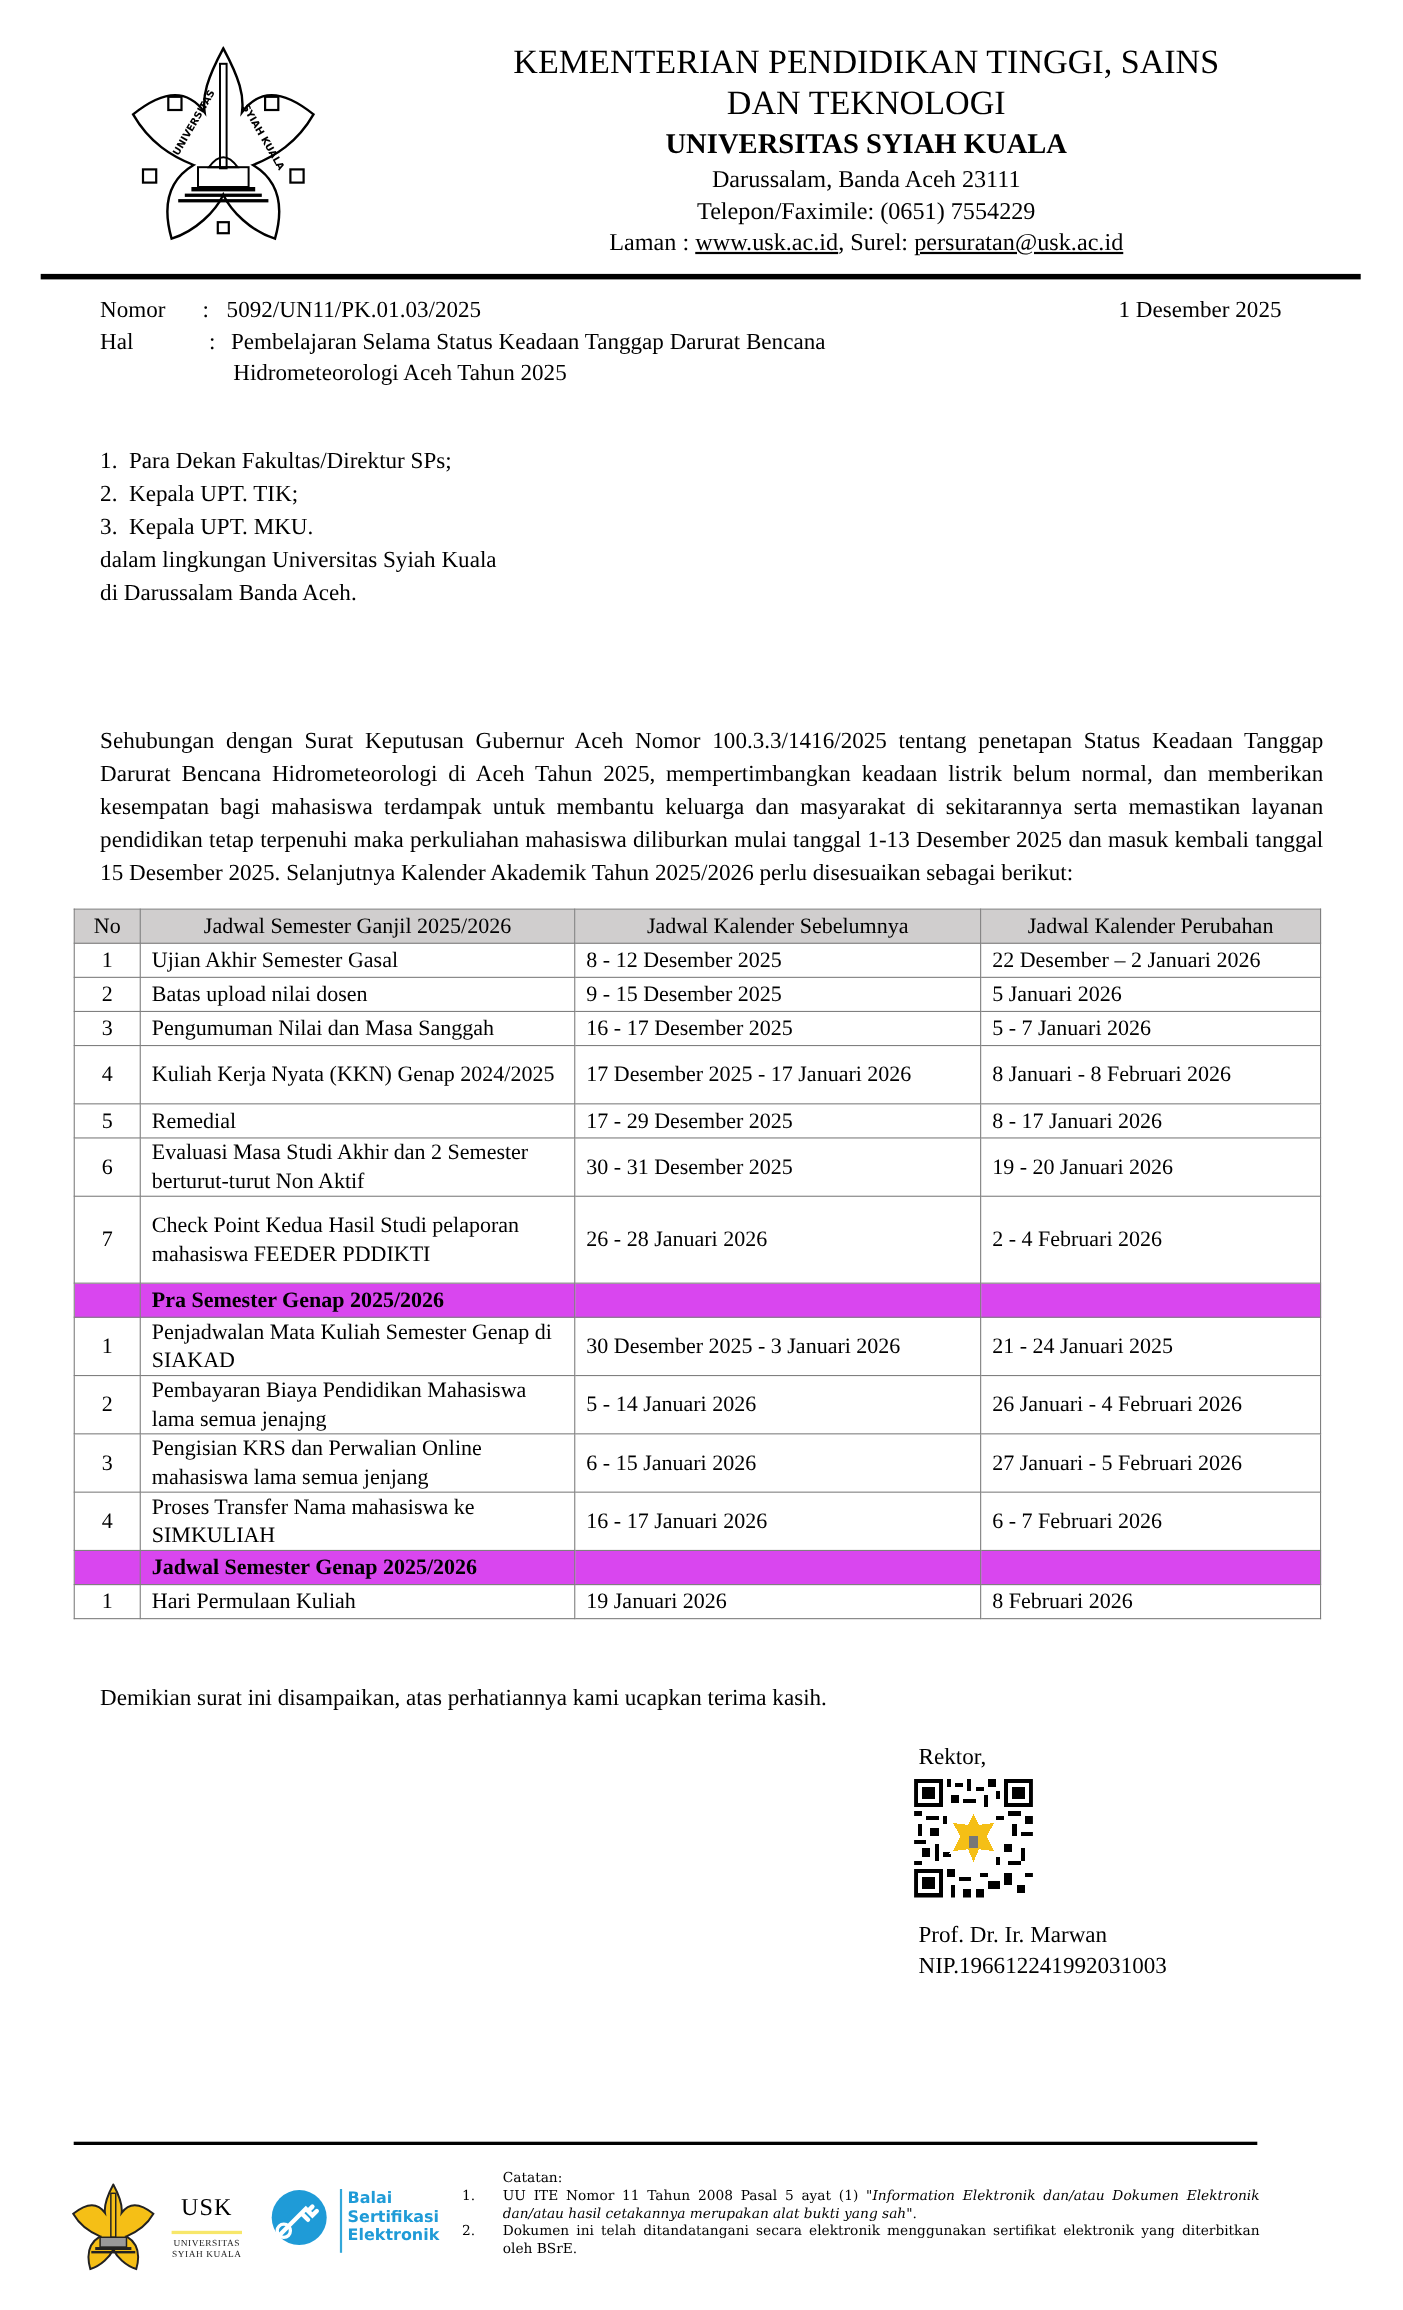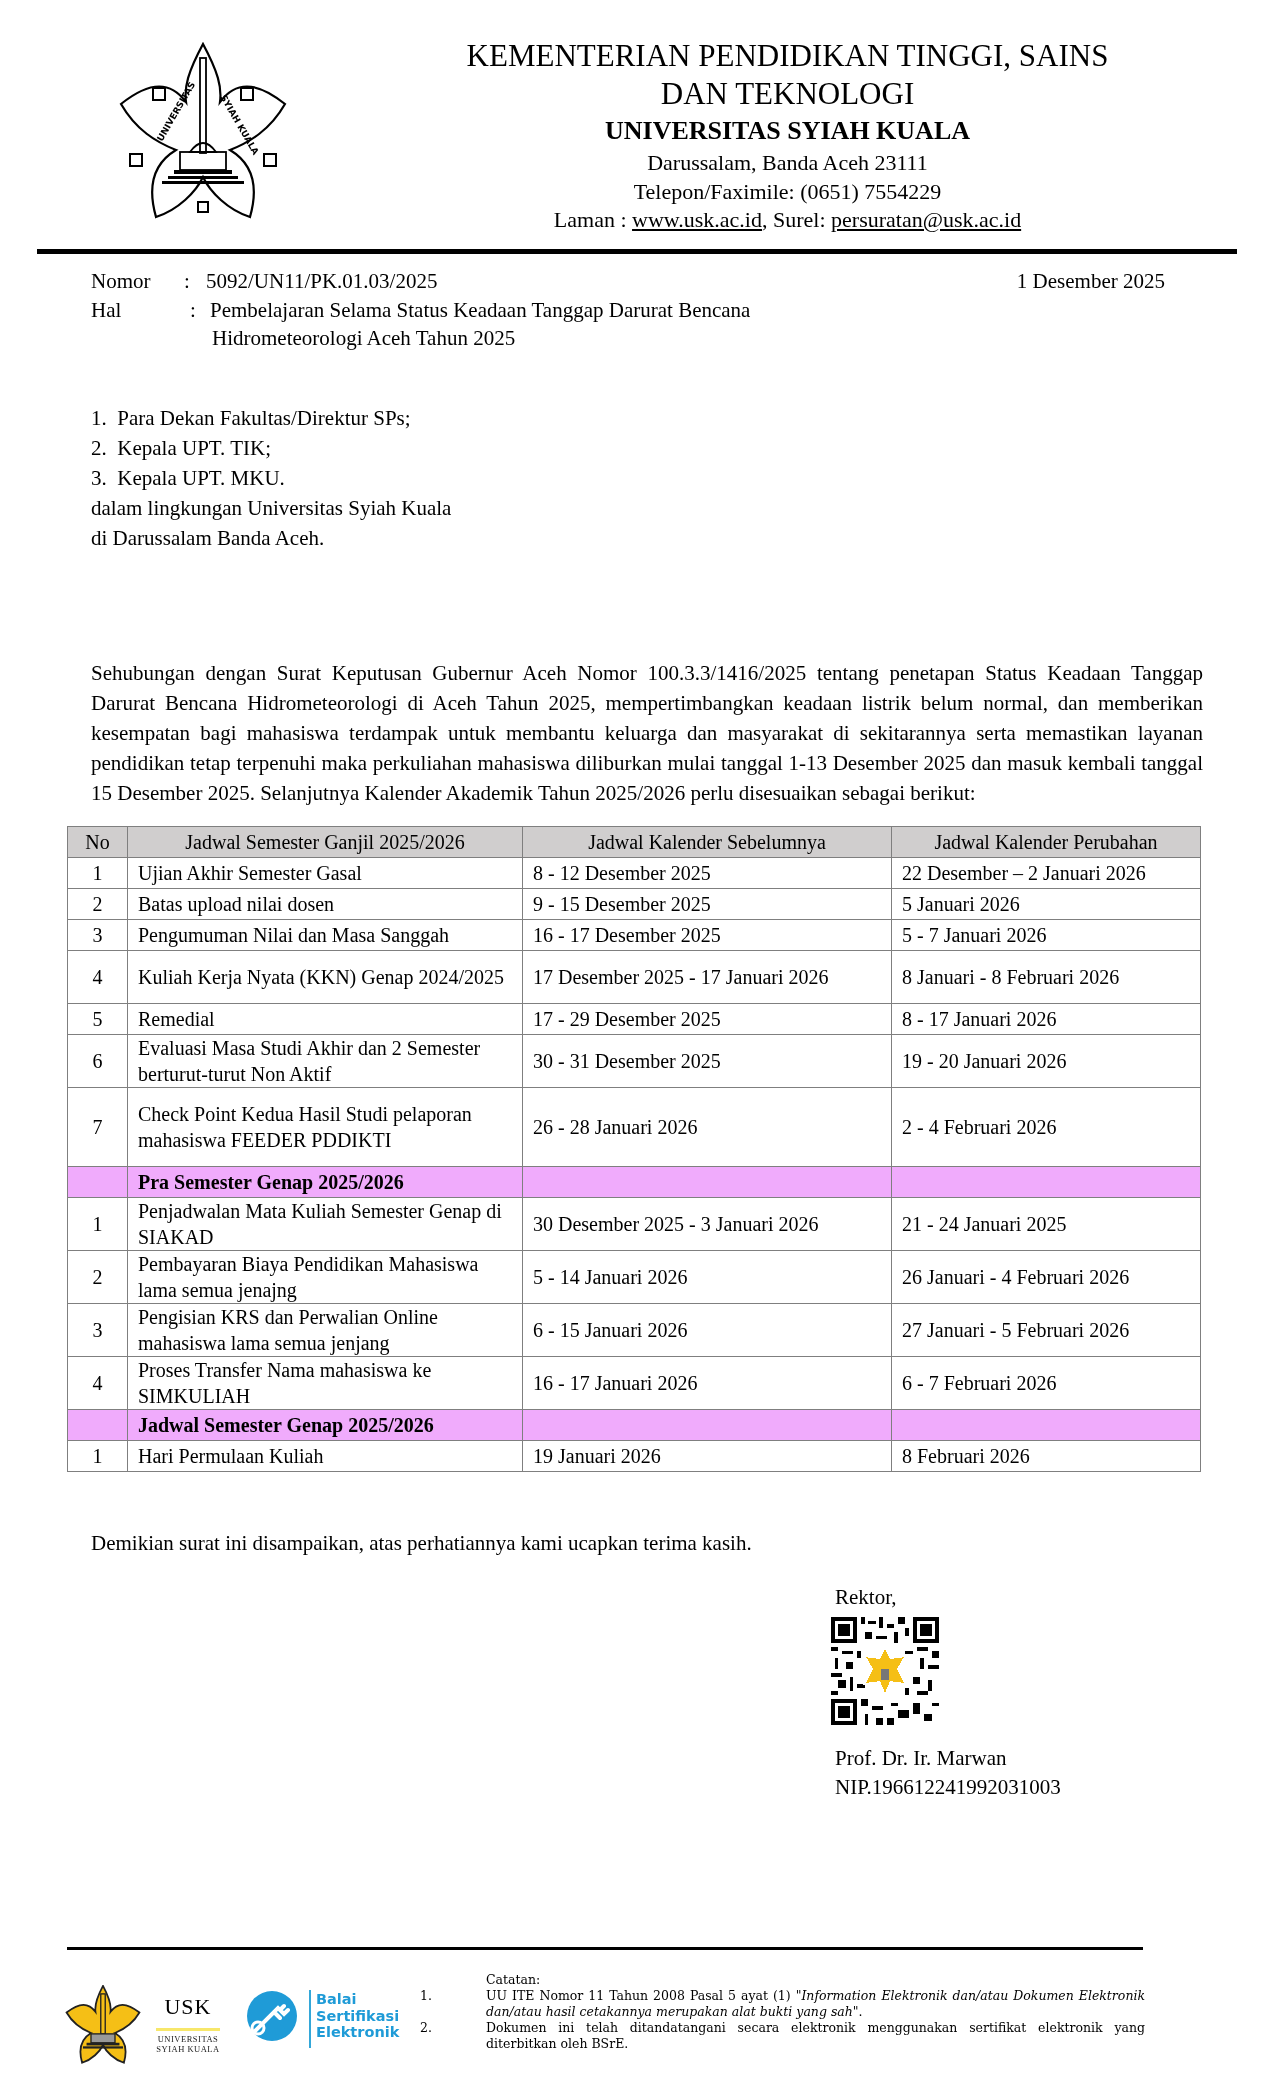--- a/index.html
+++ b/index.html
@@ -20,38 +20,38 @@
   
   .meta { font-size:21px; line-height:1; white-space:nowrap; }
   
   .p { position:absolute; left:91px; width:1112px; font-size:21px; line-height:30px; }
   #para { text-align:justify; text-align-last:left;margin-top:28px; }
   
   #tbl { position:absolute; left:67px; top:826px; width:1133px; border-collapse:collapse; font-size:20px; line-height:26px; table-layout:fixed; }
   #tbl td, #tbl th { border:1.5px solid #7f7f7f; padding:0 10px; vertical-align:middle; }
   #tbl th { background:#d0cece; font-weight:normal; text-align:center; height:30px; }
   #tbl td.no { text-align:center; padding:0; }
-  #tbl tr.sec td { background:#f0abfc; font-weight:bold; height:30px; }
+  #tbl tr.sec td { background:#d946ef; font-weight:bold; height:30px; }
   #tbl tr.r1 td { height:30px; }
   #tbl tr.r2 td { height:52px; }
   #tbl tr.r3 td { height:78px; }
   
   #qr { left:831px; top:1617px; width:108px; height:108px; }
   
   #frule { left:67px; top:1947px; width:1076px; height:3px; background:#000; }
   #flogo { left:60px; top:1985px; width:86px; height:80px; }
   #usk-text { left:152px; top:1990px; width:72px; text-align:center; }
   #usk-big { font-size:22px; line-height:34px; letter-spacing:1px; }
   #usk-bar { width:64px; height:3px; background:#f7e76a; margin:4px auto 3px; }
   #usk-small { font-size:8.5px; line-height:10px; letter-spacing:0.5px; color:#222; }
   #bsre-icon { left:246px; top:1990px; width:52px; height:52px; }
   #bsre-bar { left:309px; top:1990px; width:2px; height:58px; background:#33a7d9; }
   #bsre-text { left:316px; top:1991px; font-family:"DejaVu Sans", sans-serif; font-weight:bold; color:#1f9bd7; font-size:14.5px; line-height:16.5px; }
   #notes { left:420px; top:1972px; width:725px; font-family:"DejaVu Serif", serif; font-size:12.5px; line-height:16px; }
-  #notes .row { display:flex;gap:29px; }
+  #notes .row { display:flex; }
   #notes .n { width:37px; flex:none; }
   #notes .t { flex:1; text-align:justify; text-align-last:left; }
   #notes i { font-style:italic; }
 </style>
 </head>
 <body>
 
 <svg id="logo" class="abs" viewBox="0 0 186 180">
   <path d="M93 2 C108 30 112 45 110 60 C125 40 145 38 175 62 C160 88 140 100 120 108 C140 120 150 140 140 175 C118 168 100 150 93 135 C86 150 68 168 46 175 C36 140 46 120 66 108 C46 100 26 88 11 62 C41 38 61 40 76 60 C74 45 78 30 93 2 Z" fill="none" stroke="#000" stroke-width="2.2"></path>
   <rect x="43" y="46" width="12" height="12" fill="none" stroke="#000" stroke-width="2"></rect>

